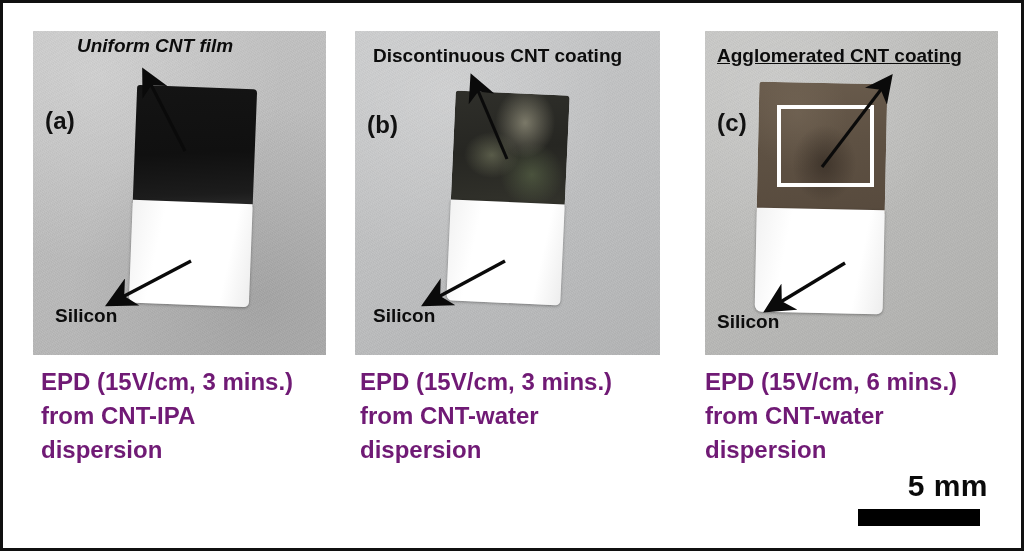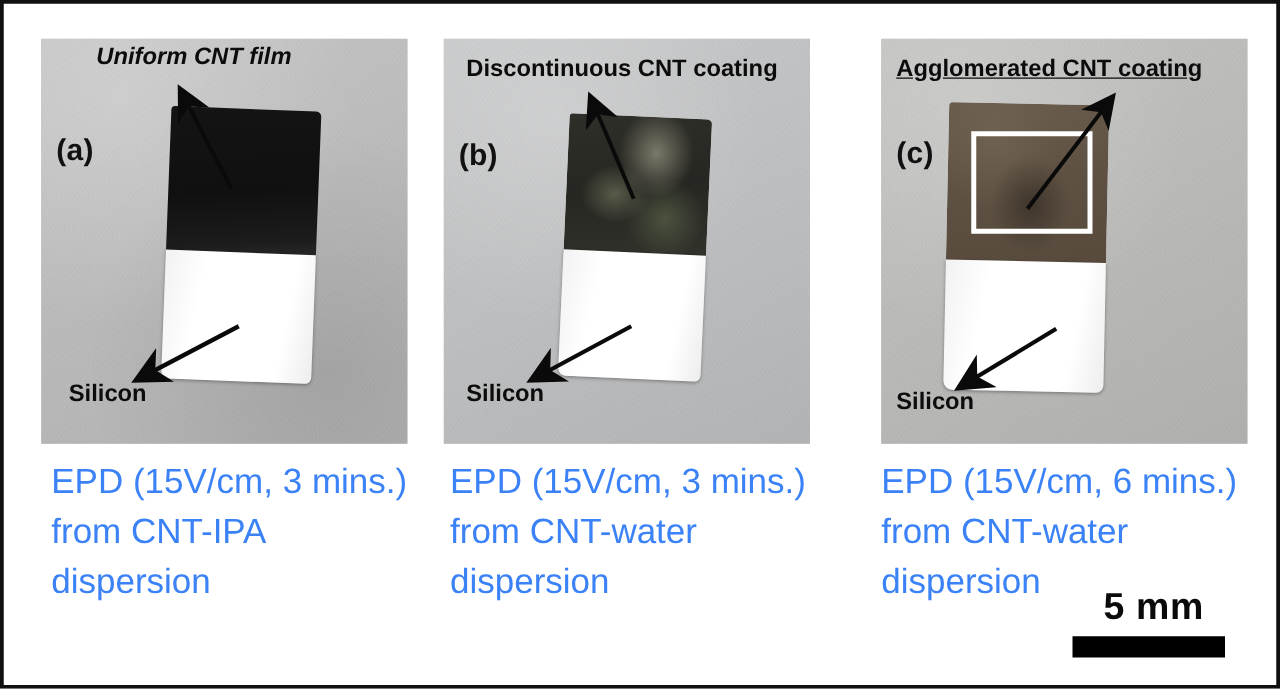--- a/index.html
+++ b/index.html
@@ -23,21 +23,21 @@
   
   .panel {
     position: absolute;
     top: 28px;
     width: 293px;
     height: 324px;
     overflow: hidden;
     background: #bdbdbd;
   }
   #panel-a { left: 30px; }
-  #panel-b { left: 352px; }
+  #panel-b { left: 352px; padding-left: 12px; }
   #panel-c { left: 702px; width: 293px; }
 
   .photo-bg {
     position: absolute;
     inset: 0;
     background:
       radial-gradient(circle at 22% 14%, rgba(255,255,255,0.22), rgba(255,255,255,0) 52%),
       radial-gradient(circle at 78% 82%, rgba(0,0,0,0.10), rgba(0,0,0,0) 55%),
       linear-gradient(160deg, #c6c6c6 0%, #bcbcbc 45%, #b4b4b4 100%);
   }
@@ -132,42 +132,42 @@
   }
   .arrow-svg {
     position: absolute;
     overflow: visible;
   }
 
   
   .caption {
     position: absolute;
     top: 362px;
-    font-size: 28px;
-    font-weight: 400;
-    color: #3b82f6;
+    font-size: 24px;
+    font-weight: 700;
+    color: #701a75;
     line-height: 1.42;
     white-space: pre-line;
   }
   #cap-a { left: 38px; width: 300px; }
   #cap-b { left: 357px; width: 300px; }
   #cap-c { left: 702px; width: 310px; }
 
   
   #scalebar-group {
     position: absolute;
     left: 855px;
     top: 468px;
     width: 130px;
   }
   #scalebar-label {
     font-size: 30px;
     font-weight: 700;
     color: #0a0a0a;
-    text-align: center;
+    text-align: right;
     letter-spacing: 0.5px;
     line-height: 1;
   }
   #scalebar-rect {
     margin-top: 8px;
     width: 122px;
     height: 17px;
     background: #000000;
   }
 </style>

